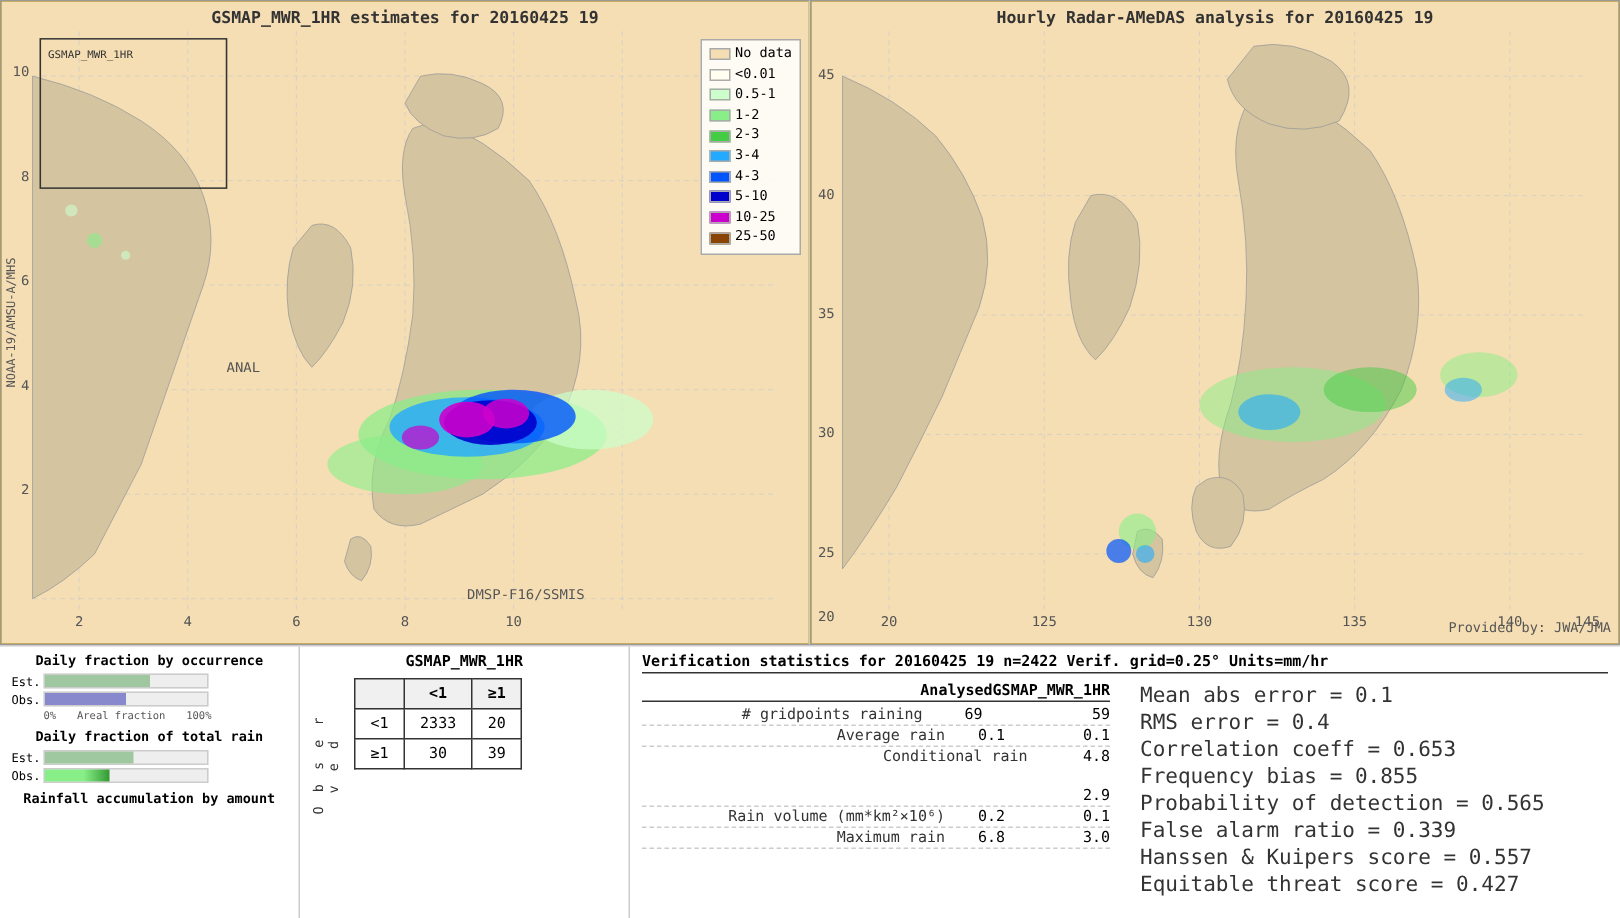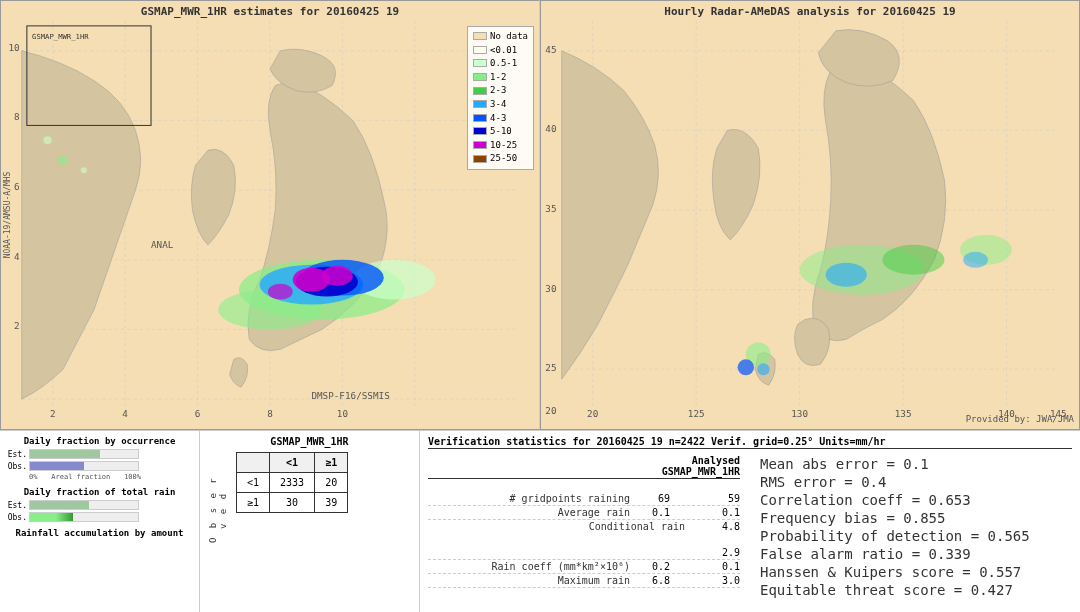--- a/index.html
+++ b/index.html
@@ -473,48 +473,48 @@
           </table>
         </div>
       </div>
     </div>
 
     <div class="verif-section">
       <div class="verif-title">Verification statistics for 20160425 19  n=2422  Verif. grid=0.25°  Units=mm/hr</div>
       <div class="verif-grid">
 
         <div class="verif-left-col">
-          <div style="display:flex;justify-content:space-between;font-weight:bold;border-bottom:1px solid #333;margin-bottom:13px;padding-bottom:1px;flex-direction:column;">
+          <div style="display:flex;justify-content:space-between;font-weight:bold;border-bottom:1px solid #333;margin-bottom:2px;padding-bottom:1px;">
             <span style="flex:1;"></span>
             <span style="min-width:55px;text-align:right;">Analysed</span>
             <span style="min-width:75px;text-align:right;">GSMAP_MWR_1HR</span>
           </div>
           <div class="verif-row">
             <span class="verif-row-label"># gridpoints raining</span>
-            <span class="verif-row-vals" style="display:flex;gap:15px;">
+            <span class="verif-row-vals" style="display:flex;gap:30px;">
               <span style="min-width:40px;text-align:right;">69</span>
               <span style="min-width:55px;text-align:right;">59</span>
             </span>
           </div>
           <div class="verif-row">
             <span class="verif-row-label">Average rain</span>
             <span style="display:flex;gap:15px;">
               <span style="min-width:40px;text-align:right;">0.1</span>
               <span style="min-width:55px;text-align:right;">0.1</span>
             </span>
           </div>
           <div class="verif-row">
             <span class="verif-row-label">Conditional rain</span>
             <span style="display:flex;gap:15px;flex-direction:column;">
               <span style="min-width:40px;text-align:right;">4.8</span>
               <span style="min-width:55px;text-align:right;">2.9</span>
             </span>
           </div>
           <div class="verif-row">
-            <span class="verif-row-label">Rain coeff (mm*km²×10⁶)</span>
+            <span class="verif-row-label">Rain volume (mm*km²×10⁶)</span>
             <span style="display:flex;gap:15px;">
               <span style="min-width:40px;text-align:right;">0.2</span>
               <span style="min-width:55px;text-align:right;">0.1</span>
             </span>
           </div>
           <div class="verif-row">
             <span class="verif-row-label">Maximum rain</span>
             <span style="display:flex;gap:15px;">
               <span style="min-width:40px;text-align:right;">6.8</span>
               <span style="min-width:55px;text-align:right;">3.0</span>

